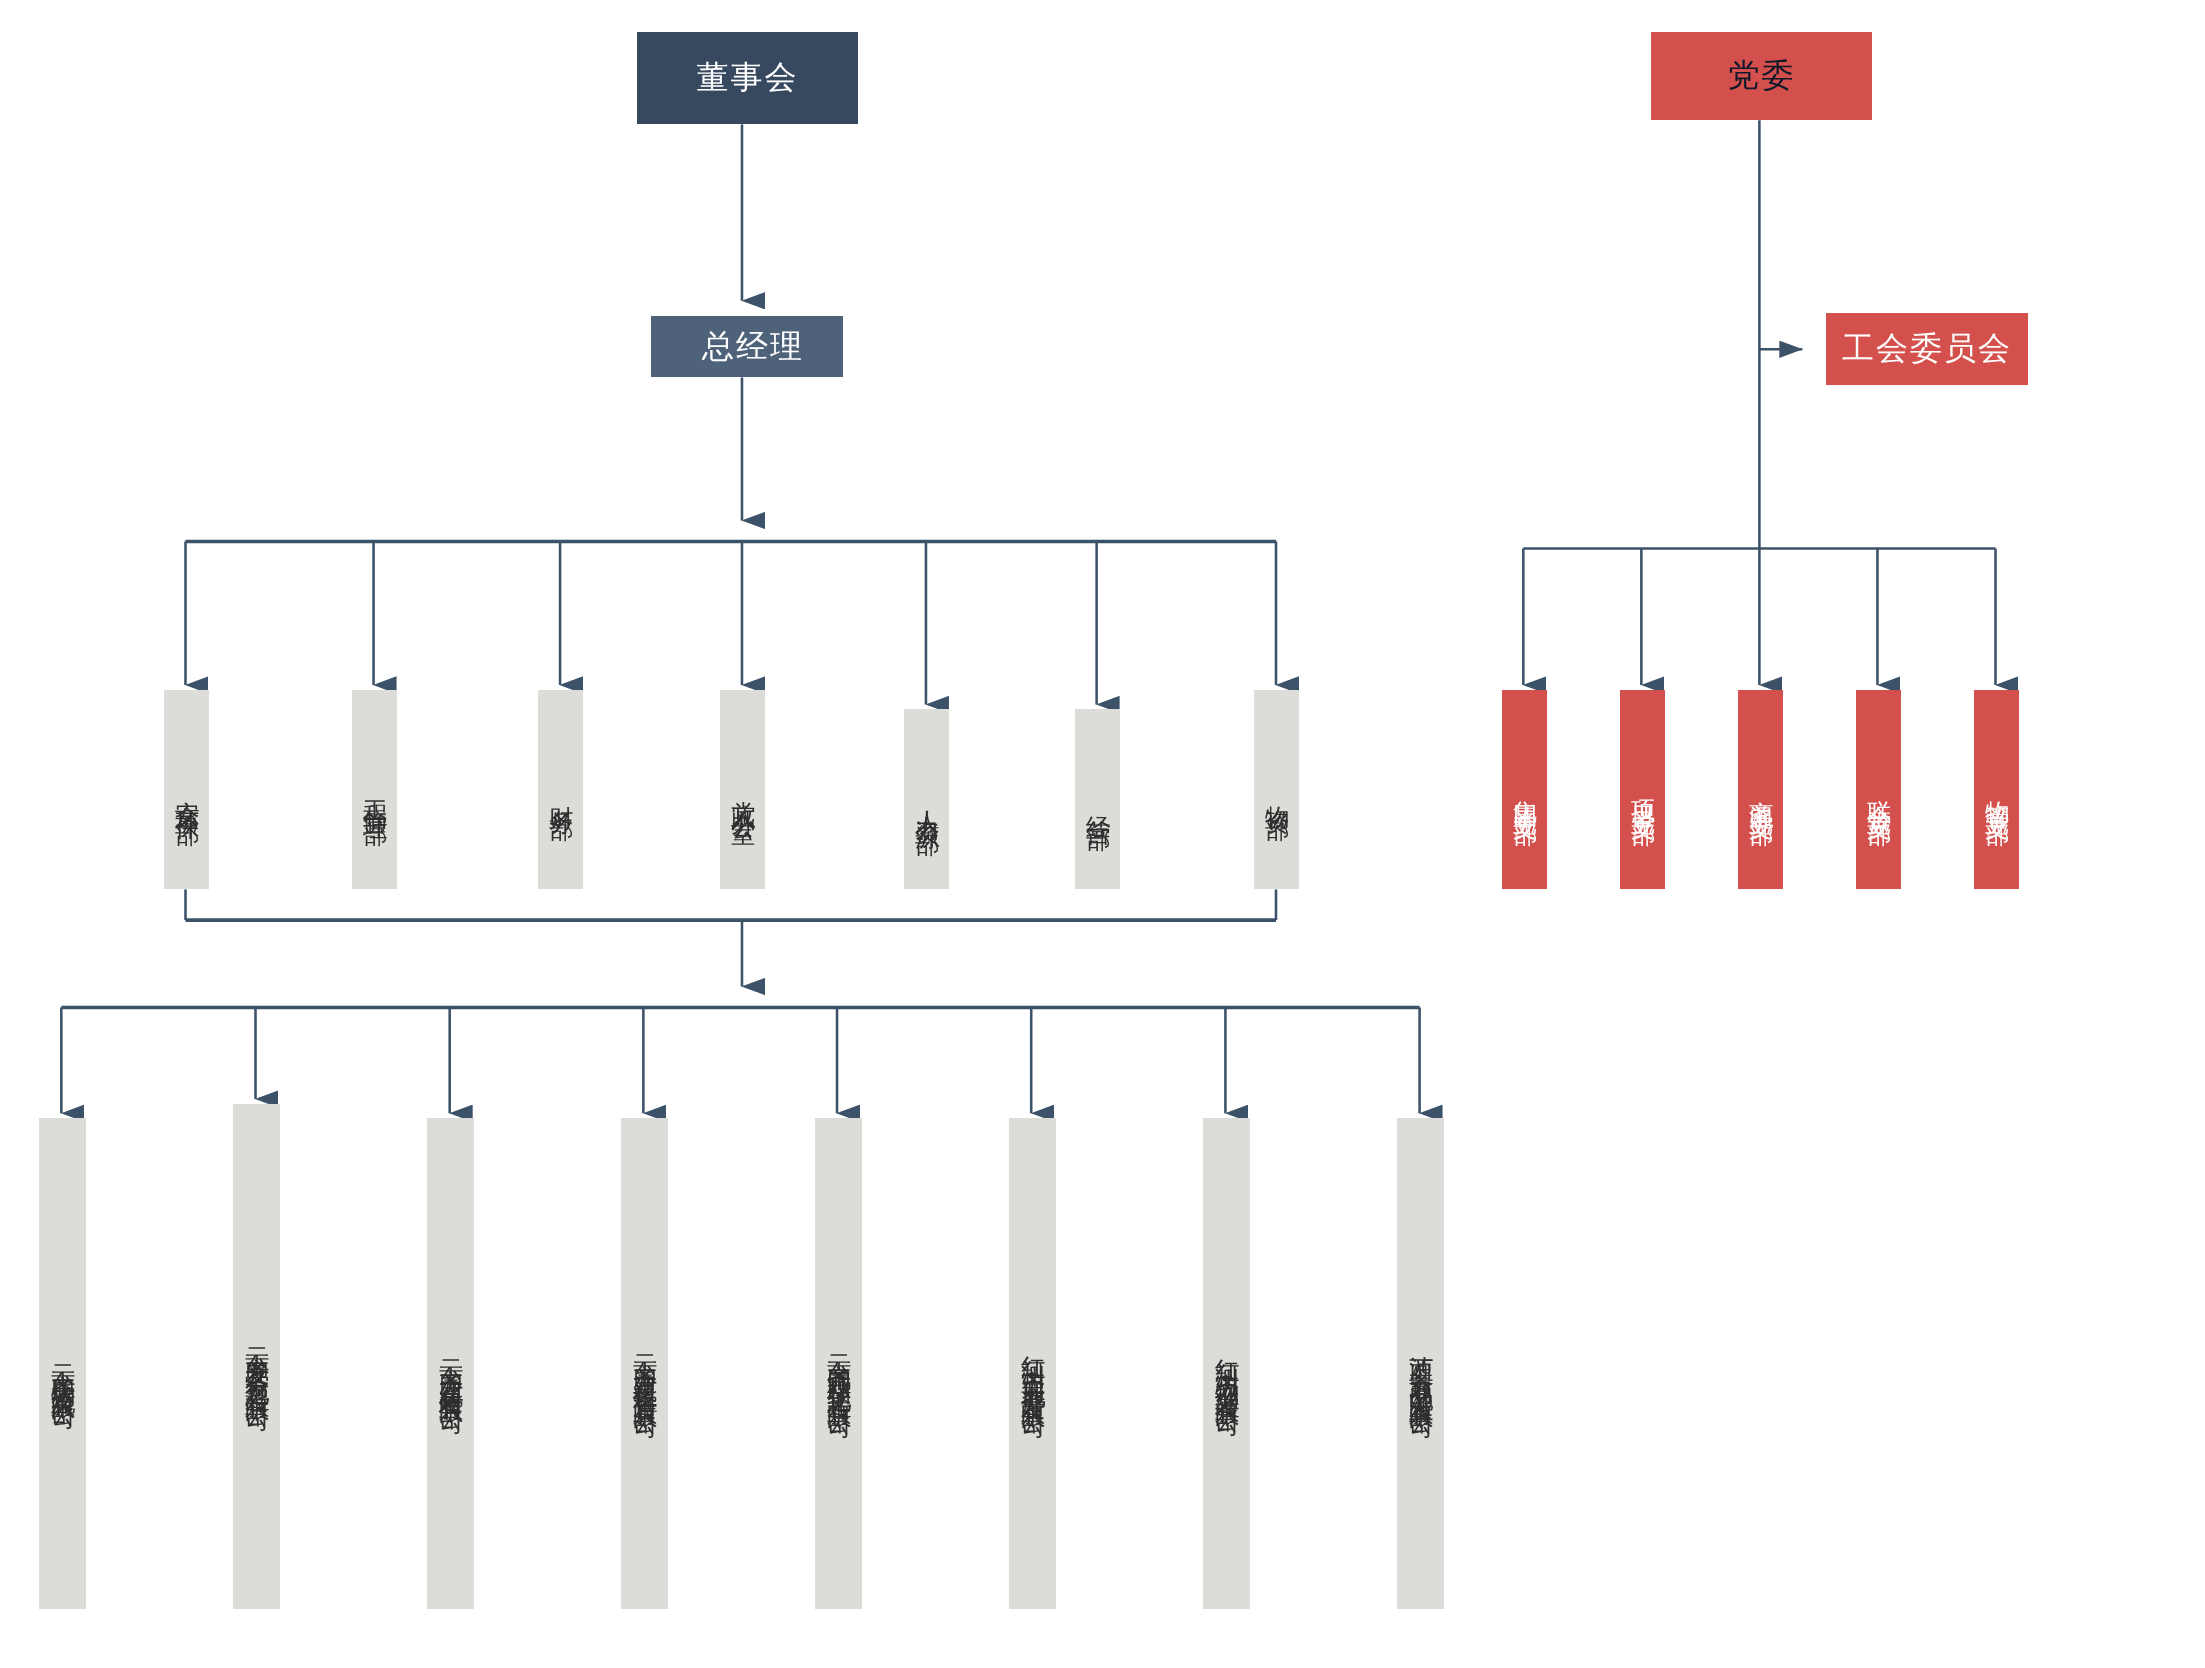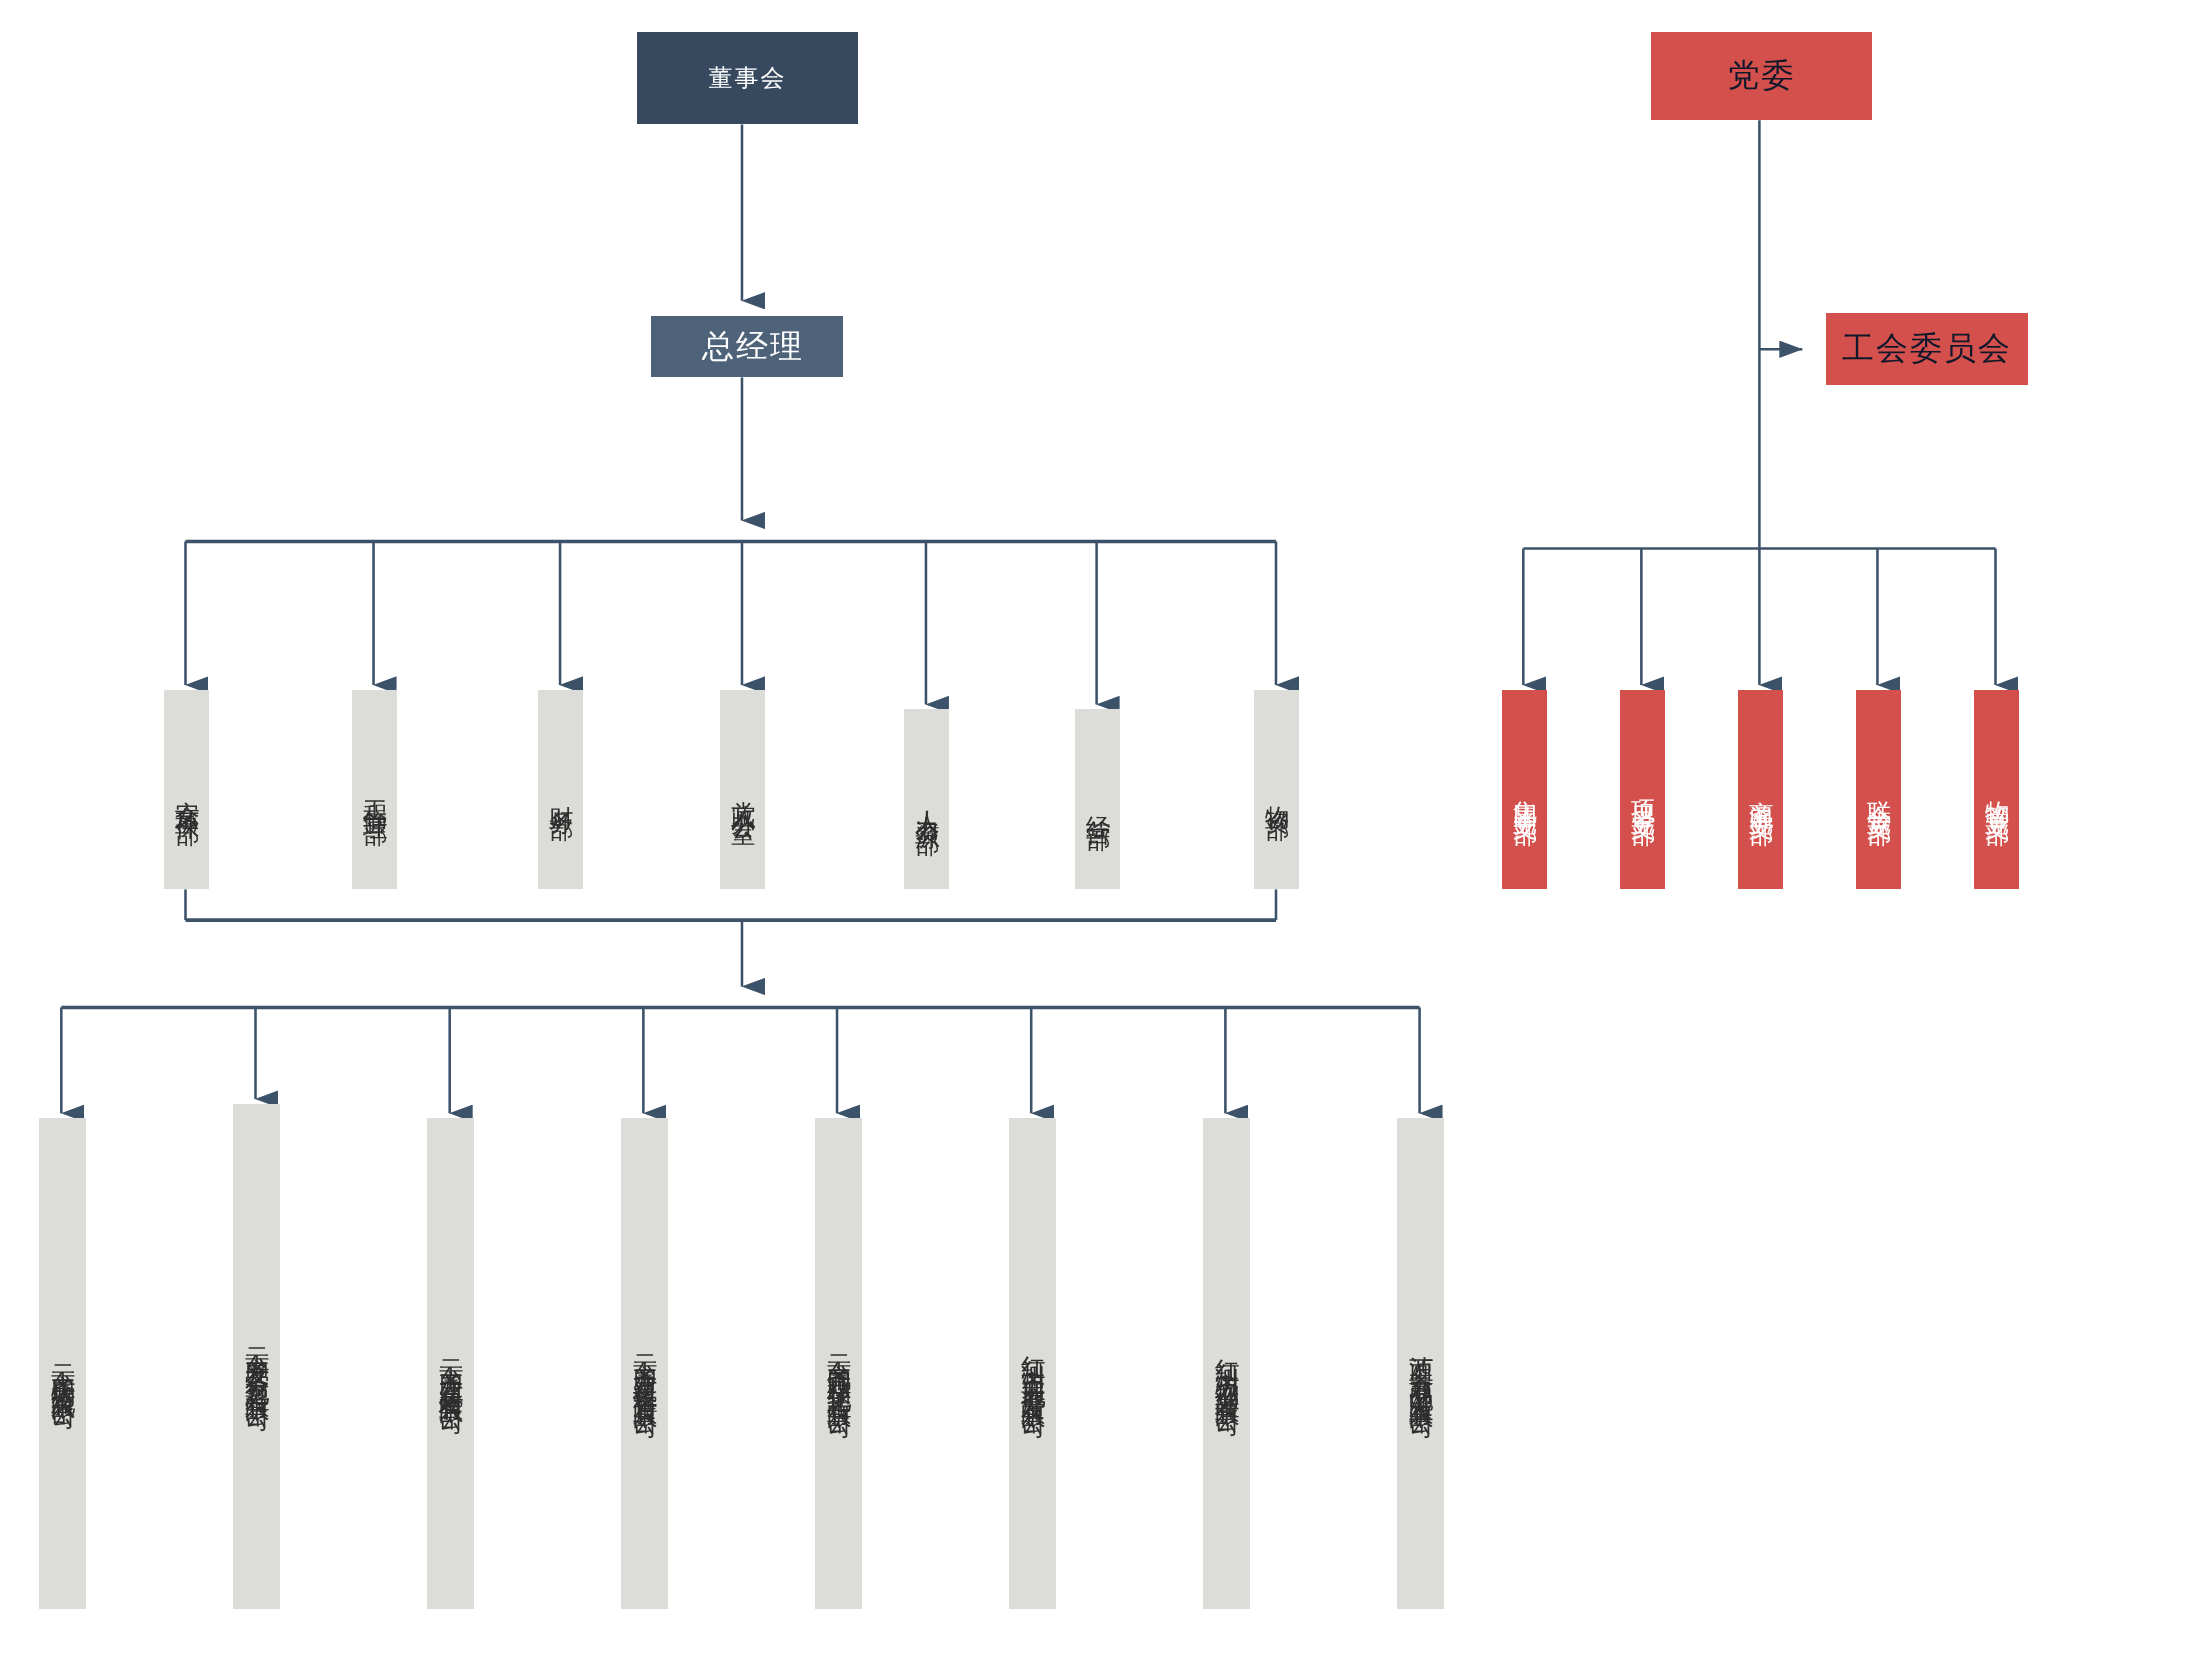--- a/index.html
+++ b/index.html
@@ -8,30 +8,30 @@
     width:2205px;height:1669px;overflow:hidden;position:relative;
   }
   #chart{position:absolute;left:0;top:0;width:2205px;height:1669px;}
   
   .node{
     position:absolute;box-sizing:border-box;
     display:flex;align-items:center;justify-content:center;
     text-align:center;line-height:1.24;
   }
   .node-exec{
-    background:#37495F;color:#ffffff;font-size:24px;letter-spacing:2px;
+    background:#37495F;color:#ffffff;font-size:32px;letter-spacing:2px;
   }
   .node-gm{
     background:#4E6379;color:#ffffff;font-size:32px;letter-spacing:2px;
   }
   .node-party-head{
     background:#D4504C;color:#0f172a;font-size:32px;letter-spacing:2px;
   }
   .node-union{
-    background:#D4504C;color:#0f172a;font-size:32px;letter-spacing:2px;
+    background:#D4504C;color:#ffffff;font-size:32px;letter-spacing:2px;
   }
   .node-dept{
     background:#DCDDD8;color:#2E2E2E;font-size:24.5px;
     writing-mode:vertical-rl;text-orientation:upright;
     letter-spacing:5.1px;
     padding-top:9.2px;
   }
   .node-branch{
     background:#D4504C;color:#ffffff;font-size:24.5px;
     writing-mode:vertical-rl;text-orientation:upright;

